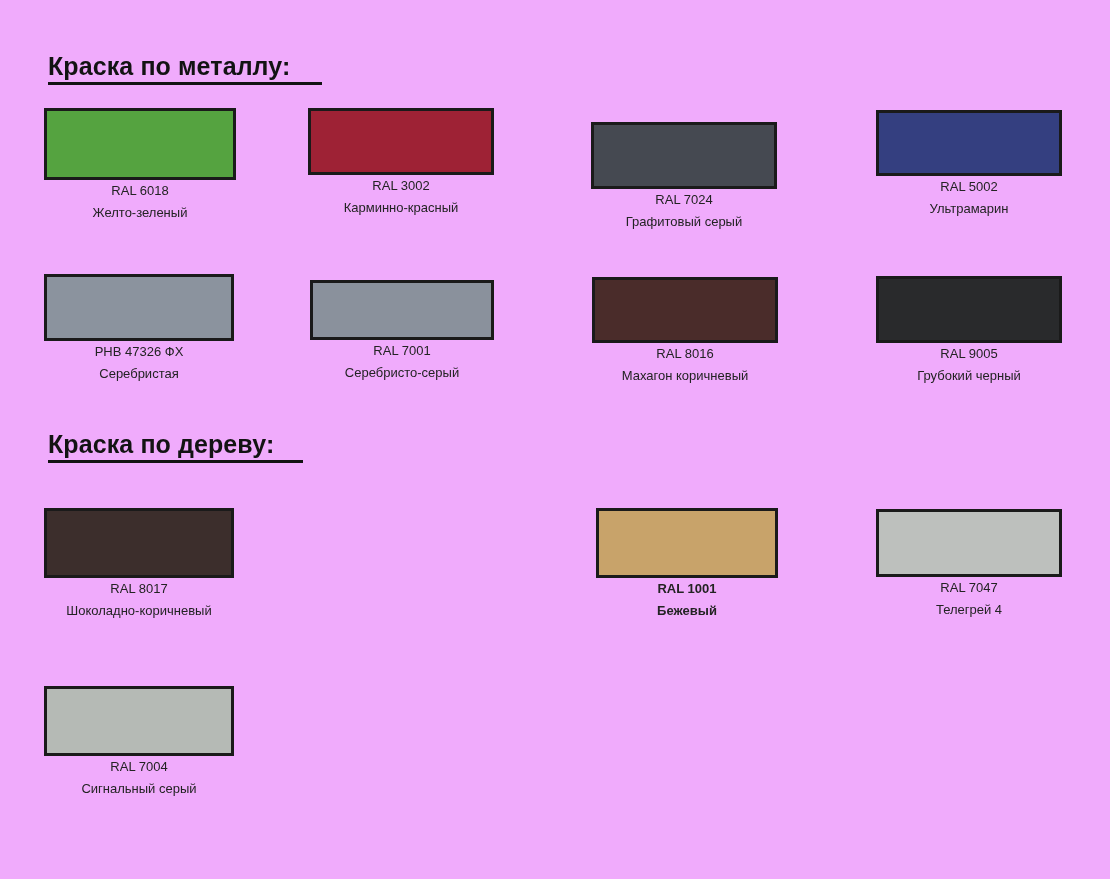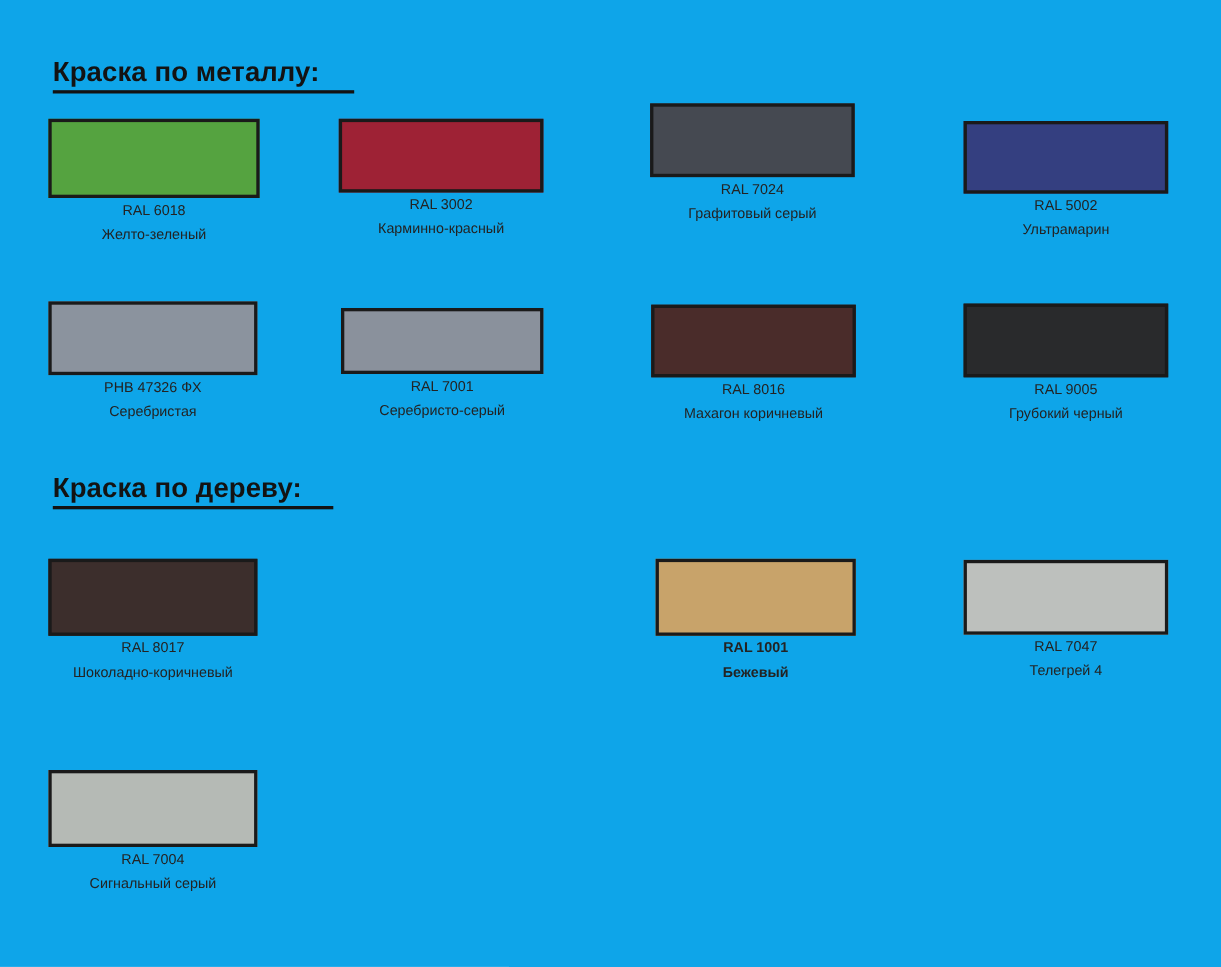--- a/index.html
+++ b/index.html
@@ -12,21 +12,21 @@
     width: 1110px;
     height: 879px;
     position: relative;
     font-family: "Liberation Sans", "DejaVu Sans", sans-serif;
     color: #1b1b1b;
     overflow: hidden;
   }
   .page {
     position: absolute;
     inset: 0;
-    background: #0ea5e9;
+    background: #f0abfc;
   }
   .section-heading {
     position: absolute;
     font-size: 25px;
     font-weight: 700;
     letter-spacing: 0.1px;
     color: #131313;
     white-space: nowrap;
     line-height: 1;
   }
@@ -57,24 +57,24 @@
     display: block;
   }
 </style>
 </head>
 <body>
 
 <div class="page">
     <div class="section-heading" style="left: 48px; top: 54px;"><span>Краска по металлу:</span><span class="rule" style="width: 274px;"></span></div>
     <div class="swatch-cell" style="left: 44px; top: 108px; width: 192px;"><span class="swatch-chip" style="width: 192px; height: 72px; background: rgb(85, 163, 64);"></span><span class="swatch-caption"><span class="swatch-code">RAL 6018</span><span class="swatch-title">Желто-зеленый</span></span></div>
     <div class="swatch-cell" style="left: 308px; top: 108px; width: 186px;"><span class="swatch-chip" style="width: 186px; height: 67px; background: rgb(158, 34, 53);"></span><span class="swatch-caption"><span class="swatch-code">RAL 3002</span><span class="swatch-title">Карминно-красный</span></span></div>
-    <div class="swatch-cell" style="left: 591px; top: 94px; width: 186px;"><span class="swatch-chip" style="width: 186px; height: 67px; background: rgb(69, 73, 81);"></span><span class="swatch-caption"><span class="swatch-code">RAL 7024</span><span class="swatch-title">Графитовый серый</span></span></div>
+    <div class="swatch-cell" style="left: 591px; top: 122px; width: 186px;"><span class="swatch-chip" style="width: 186px; height: 67px; background: rgb(69, 73, 81);"></span><span class="swatch-caption"><span class="swatch-code">RAL 7024</span><span class="swatch-title">Графитовый серый</span></span></div>
     <div class="swatch-cell" style="left: 876px; top: 110px; width: 186px;"><span class="swatch-chip" style="width: 186px; height: 66px; background: rgb(52, 63, 128);"></span><span class="swatch-caption"><span class="swatch-code">RAL 5002</span><span class="swatch-title">Ультрамарин</span></span></div>
     <div class="swatch-cell" style="left: 44px; top: 274px; width: 190px;"><span class="swatch-chip" style="width: 190px; height: 67px; background: rgb(139, 147, 158);"></span><span class="swatch-caption"><span class="swatch-code">РНВ 47326 ФХ</span><span class="swatch-title">Серебристая</span></span></div>
     <div class="swatch-cell" style="left: 310px; top: 280px; width: 184px;"><span class="swatch-chip" style="width: 184px; height: 60px; background: rgb(138, 145, 156);"></span><span class="swatch-caption"><span class="swatch-code">RAL 7001</span><span class="swatch-title">Серебристо-серый</span></span></div>
     <div class="swatch-cell" style="left: 592px; top: 277px; width: 186px;"><span class="swatch-chip" style="width: 186px; height: 66px; background: rgb(74, 44, 42);"></span><span class="swatch-caption"><span class="swatch-code">RAL 8016</span><span class="swatch-title">Махагон коричневый</span></span></div>
     <div class="swatch-cell" style="left: 876px; top: 276px; width: 186px;"><span class="swatch-chip" style="width: 186px; height: 67px; background: rgb(41, 42, 44);"></span><span class="swatch-caption"><span class="swatch-code">RAL 9005</span><span class="swatch-title">Грубокий черный</span></span></div>
     <div class="section-heading" style="left: 48px; top: 432px;"><span>Краска по дереву:</span><span class="rule" style="width: 255px;"></span></div>
     <div class="swatch-cell" style="left: 44px; top: 508px; width: 190px;"><span class="swatch-chip" style="width: 190px; height: 70px; background: rgb(60, 46, 44);"></span><span class="swatch-caption"><span class="swatch-code">RAL 8017</span><span class="swatch-title">Шоколадно-коричневый</span></span></div>
     <div class="swatch-cell" style="left: 596px; top: 508px; width: 182px; font-weight: bold;"><span class="swatch-chip" style="width: 182px; height: 70px; background: rgb(200, 163, 106);"></span><span class="swatch-caption"><span class="swatch-code">RAL 1001</span><span class="swatch-title">Бежевый</span></span></div>
     <div class="swatch-cell" style="left: 876px; top: 509px; width: 186px;"><span class="swatch-chip" style="width: 186px; height: 68px; background: rgb(189, 192, 189);"></span><span class="swatch-caption"><span class="swatch-code">RAL 7047</span><span class="swatch-title">Телегрей 4</span></span></div>
-    <div class="swatch-cell" style="left: 44px; top: 686px; width: 190px; margin-top: 14px;"><span class="swatch-chip" style="width: 190px; height: 70px; background: rgb(181, 186, 181);"></span><span class="swatch-caption"><span class="swatch-code">RAL 7004</span><span class="swatch-title">Сигнальный серый</span></span></div>
+    <div class="swatch-cell" style="left: 44px; top: 686px; width: 190px;"><span class="swatch-chip" style="width: 190px; height: 70px; background: rgb(181, 186, 181);"></span><span class="swatch-caption"><span class="swatch-code">RAL 7004</span><span class="swatch-title">Сигнальный серый</span></span></div>
   </div>
 
 </body></html>

